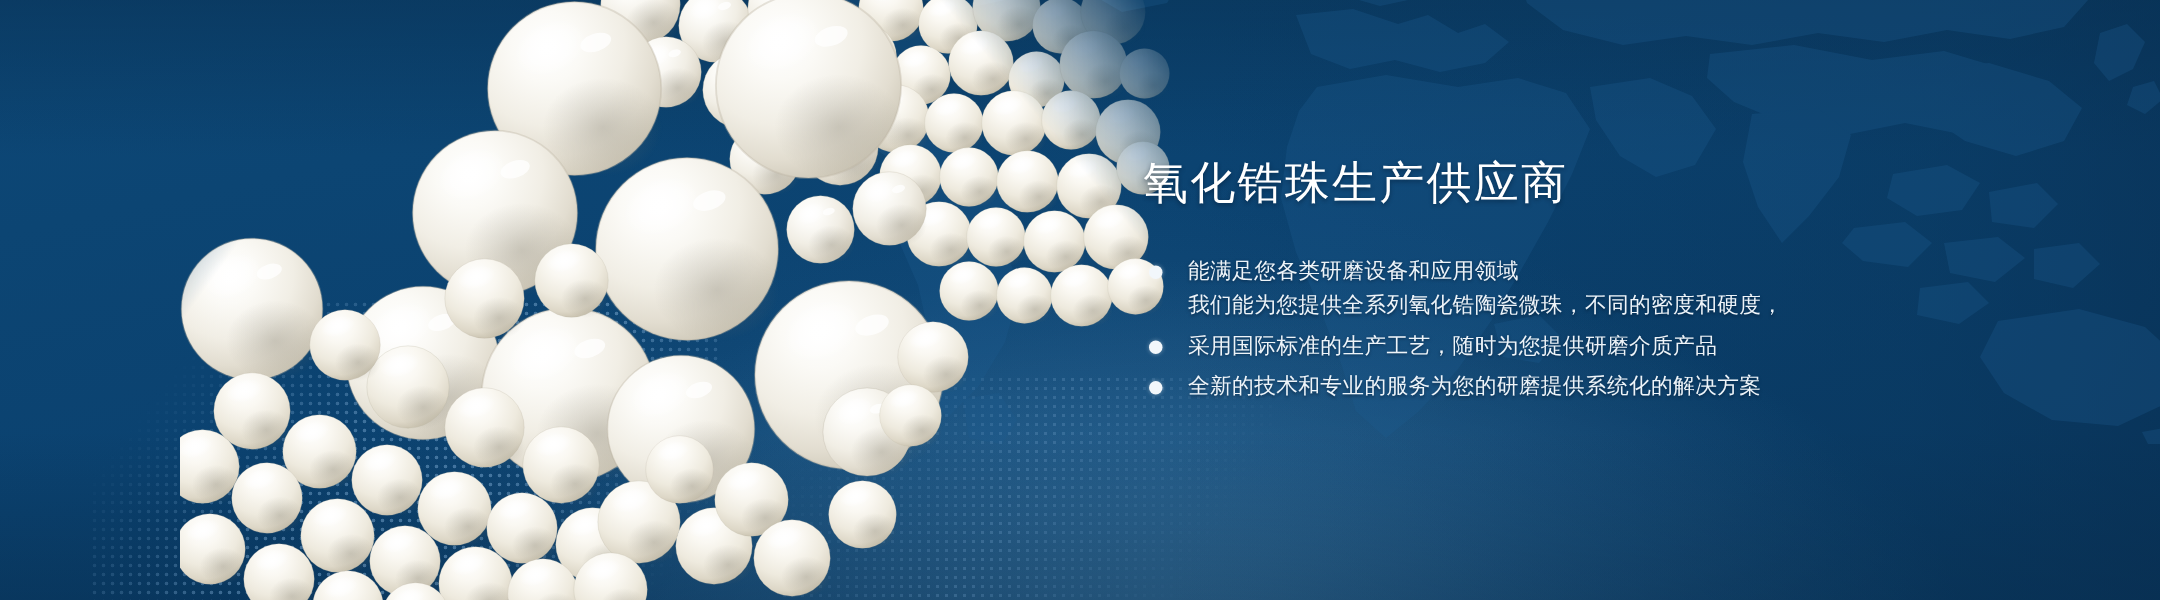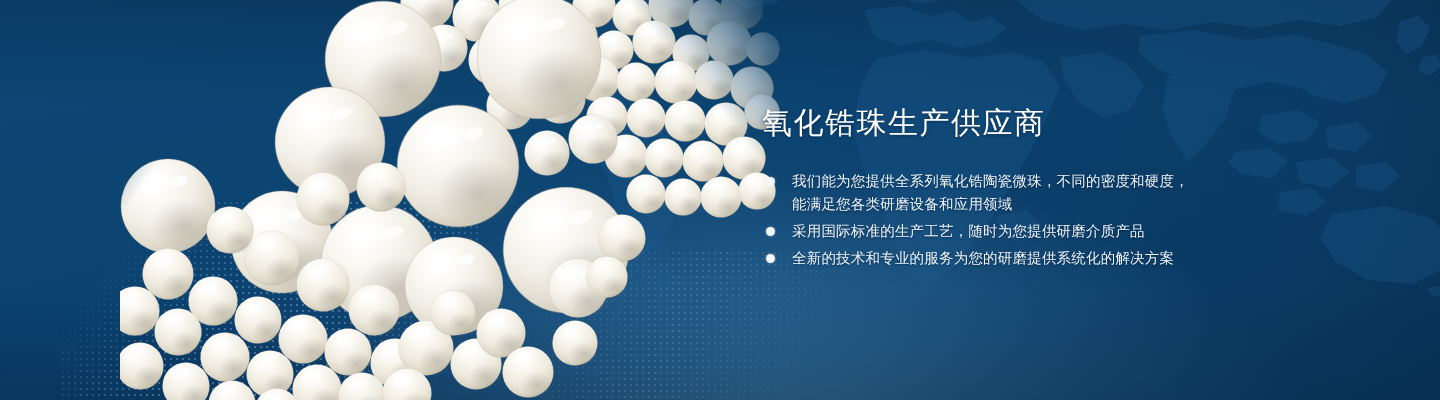--- a/index.html
+++ b/index.html
@@ -293,22 +293,22 @@
     </svg>
   </div>
 
   <div class="copy">
     <h1 class="headline">氧化锆珠生产供应商</h1>
 
     <ul class="bullets">
 
       <li class="bullet">
         <span class="dot"></span>
+        <span class="bullet-line">能满足您各类研磨设备和应用领域</span>
         <span class="bullet-line">我们能为您提供全系列氧化锆陶瓷微珠，不同的密度和硬度，</span>
-        <span class="bullet-line">能满足您各类研磨设备和应用领域</span>
       </li>
 
       <li class="bullet">
         <span class="dot"></span>
         <span class="bullet-line">采用国际标准的生产工艺，随时为您提供研磨介质产品</span>
       </li>
 
       <li class="bullet">
         <span class="dot"></span>
         <span class="bullet-line">全新的技术和专业的服务为您的研磨提供系统化的解决方案</span>

